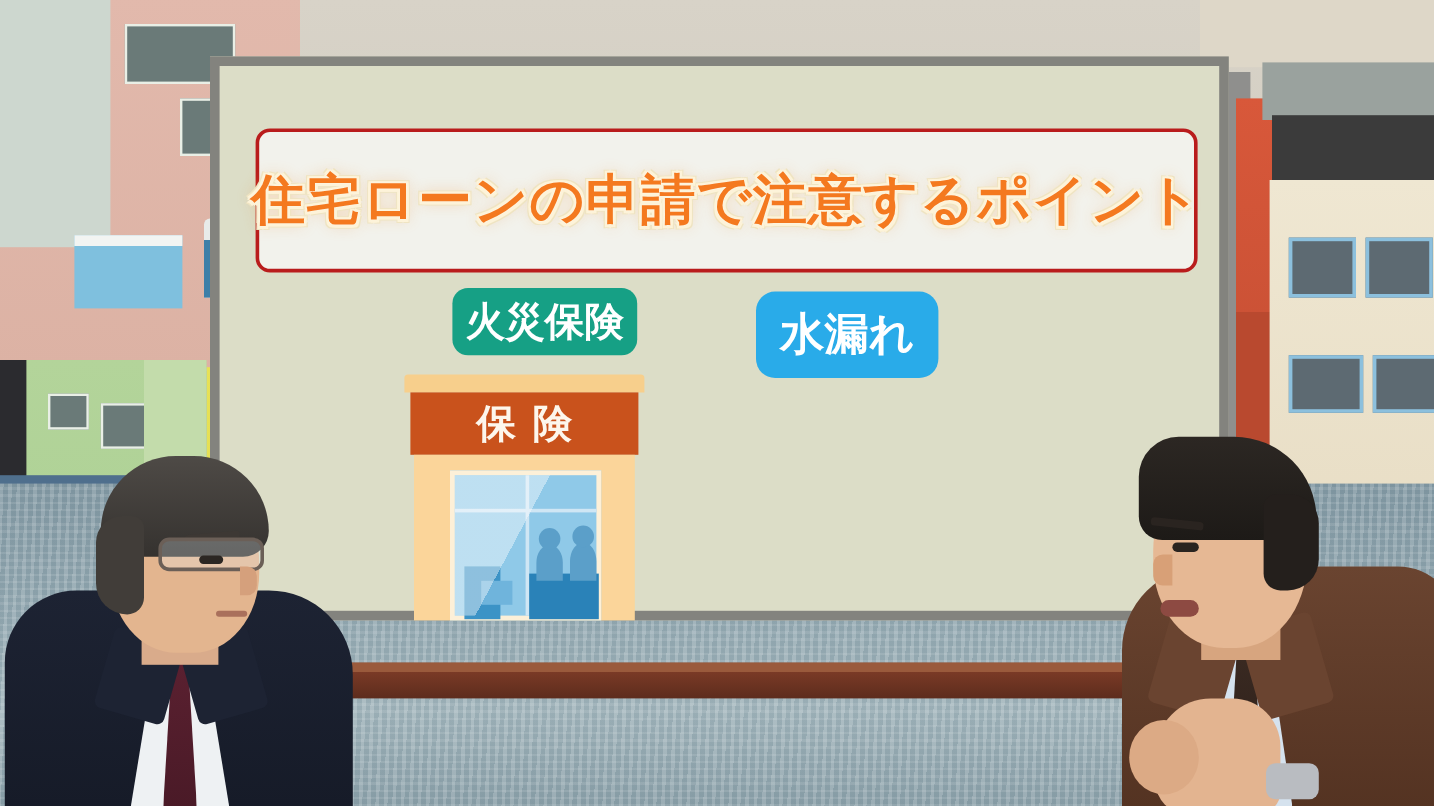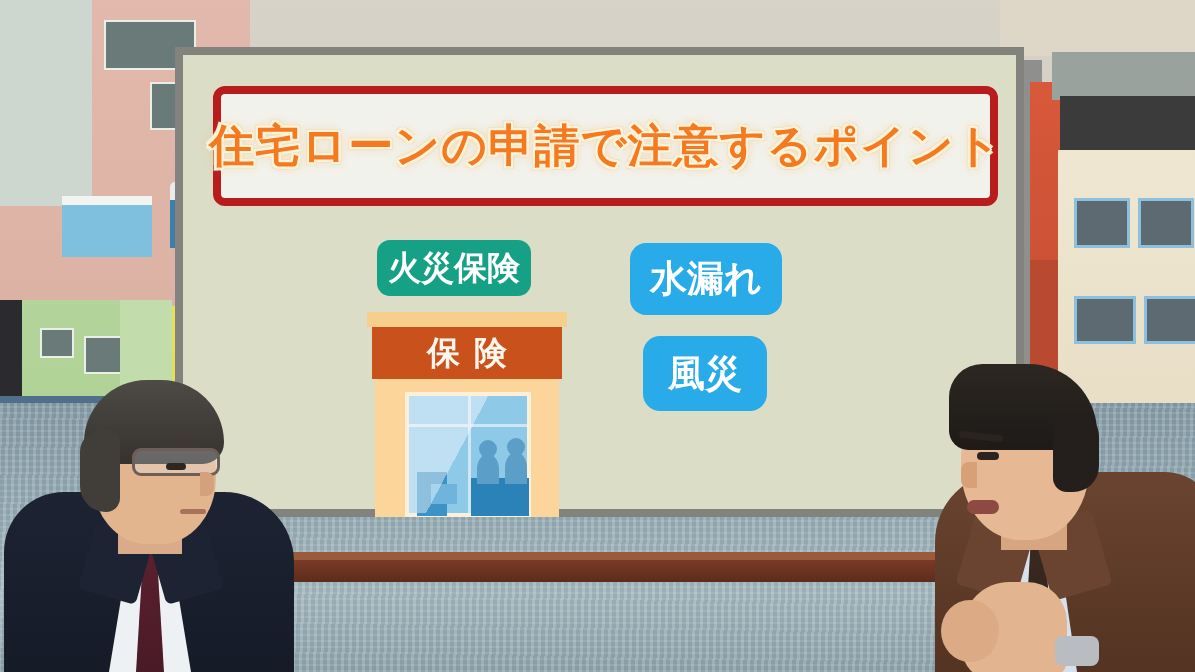--- a/index.html
+++ b/index.html
@@ -65,22 +65,22 @@
   .boatL{left:20px;top:430px;width:110px;height:28px;background:#eaeef0;border-radius:0 0 14px 14px;}
   .woodboat{left:120px;top:560px;width:860px;height:22px;background:linear-gradient(#7a3a26,#5d2c1d);}
   .woodboat2{left:120px;top:552px;width:860px;height:10px;background:#9a5a3c;}
 
   
   .slide{
     position:absolute;left:175px;top:47px;width:849px;height:470px;
     background:#dcddc7;border:8px solid #83837e;box-sizing:border-box;
   }
   .title-box{
-    position:absolute;left:30px;top:31px;width:785px;height:120px;
-    background:#f2f2ec;border:8px solid #b91c1c;border-radius:12px;
+    position:absolute;left:30px;top:52px;width:785px;height:120px;
+    background:#f2f2ec;border:3px solid #b91c1c;border-radius:12px;
     box-sizing:border-box;display:flex;align-items:center;justify-content:center;
   }
   .title-text{
     font-size:45px;font-weight:bold;color:#f4791f;letter-spacing:1px;
     white-space:nowrap;
     text-shadow:
       0 0 1px #fff, 1px 0 0 #fdf3d9, -1px 0 0 #fdf3d9, 0 1px 0 #fdf3d9, 0 -1px 0 #fdf3d9,
       2px 0 0 #fdf3d9, -2px 0 0 #fdf3d9, 0 2px 0 #fdf3d9, 0 -2px 0 #fdf3d9,
       2px 2px 0 #fdf3d9, -2px 2px 0 #fdf3d9, 2px -2px 0 #fdf3d9, -2px -2px 0 #fdf3d9,
       3px 3px 0 #efe4c2, -3px 3px 0 #efe4c2, 3px -3px 0 #efe4c2, -3px -3px 0 #efe4c2,
@@ -90,21 +90,21 @@
   
   .badge{
     position:absolute;display:flex;align-items:center;justify-content:center;
     color:#fff;font-weight:bold;border-radius:14px;
   }
   .badge-green{left:194px;top:185px;width:154px;height:56px;background:#16a085;font-size:33px;border-radius:13px;}
   .badge-blue1{left:447px;top:188px;width:152px;height:72px;background:#29abe9;font-size:37px;border-radius:16px;}
   .badge-blue2{left:460px;top:281px;width:124px;height:75px;background:#29abe9;font-size:37px;border-radius:17px;}
 
   
-  .shop{position:absolute;left:184px;top:257px;width:200px;height:205px;}
+  .shop{position:absolute;left:154px;top:257px;width:200px;height:205px;}
   .shop-eaves{position:absolute;left:0;top:0;width:200px;height:15px;background:#f7cf8c;border-radius:3px 3px 0 0;}
   .shop-sign{position:absolute;left:5px;top:15px;width:190px;height:52px;background:#c9521c;}
   .shop-sign span{
     display:block;text-align:center;line-height:52px;color:#fdf6ec;font-weight:bold;
     font-size:33px;letter-spacing:14px;text-indent:14px;
   }
   .shop-body{position:absolute;left:8px;top:67px;width:184px;height:138px;background:#fbd59a;}
   .shop-win{position:absolute;left:38px;top:80px;width:126px;height:125px;background:#8fc9e8;border:4px solid #fdf0d8;box-sizing:border-box;}
   .shop-win:after{
     content:"";position:absolute;left:0;top:0;width:100%;height:100%;
@@ -258,23 +258,20 @@
     <div class="title-box">
       <div class="title-text">住宅ローンの申請で注意するポイント</div>
     </div>
 
     <div class="badge badge-blue1">
       <span>水漏れ</span>
     </div>
     <div class="badge badge-green">
       <span>火災保険</span>
     </div>
-    <div class="badge badge-blue2">
-      <span>風災</span>
-    </div>
 
     <div class="shop">
       <div class="shop-eaves"></div>
       <div class="shop-sign">
         <span>保険</span>
       </div>
       <div class="shop-body"></div>
       <div class="shop-win">
         <div class="win-mull" style="left:0;top:28px;width:100%;height:3px;"></div>
         <div class="win-mull" style="left:59px;top:0;width:3px;height:100%;"></div>

